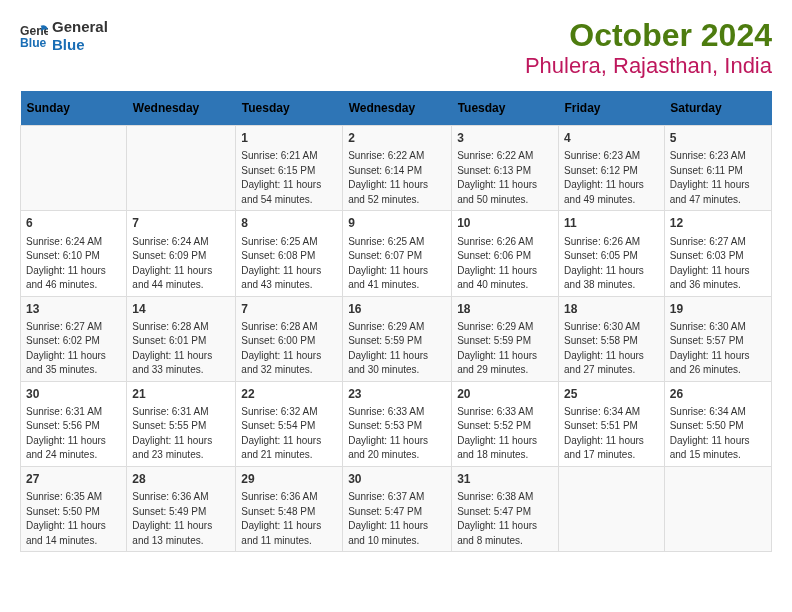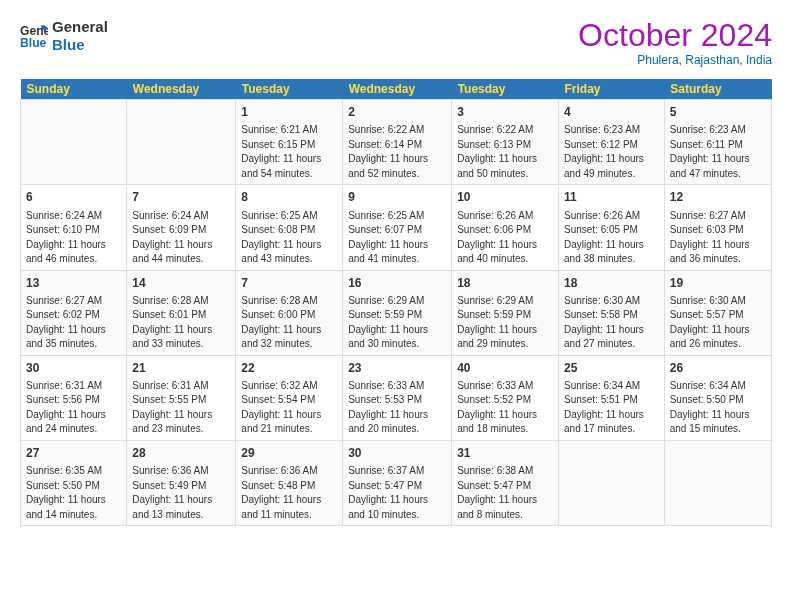--- a/index.html
+++ b/index.html
@@ -29,40 +29,40 @@
     }
     .logo-icon {
       width: 28px;
       height: 28px;
     }
     .title-block {
       text-align: right;
     }
     .title-block h1 {
       font-size: 32px;
-      font-weight: normal;
-      color: #a21caf;
+      font-weight: bold;
+      color: #4d7c0f;
       line-height: 1.1;
     }
     .title-block h2 {
-      font-size: 12px;
+      font-size: 22px;
       font-weight: normal;
-      color: #0369a1;
+      color: #be185d;
     }
     table {
       width: 100%;
       border-collapse: collapse;
       font-size: 10.5px;
     }
     thead tr th {
       background-color: #2e75b6;
-      color: #fde047;
+      color: #000000;
       font-weight: bold;
       text-align: left;
-      padding: 3px 6px;
+      padding: 10px 6px;
       font-size: 12px;
     }
     tbody tr td {
       vertical-align: top;
       padding: 4px 5px;
       border: 1px solid #ddd;
       color: #333;
       line-height: 1.35;
       min-height: 70px;
       width: 113px;
@@ -145,21 +145,21 @@
           <td><span class="day-num">16</span><span class="cell-text">Sunrise: 6:29 AM<br>Sunset: 5:59 PM<br>Daylight: 11 hours and 30 minutes.</span></td>
           <td><span class="day-num">18</span><span class="cell-text">Sunrise: 6:29 AM<br>Sunset: 5:59 PM<br>Daylight: 11 hours and 29 minutes.</span></td>
           <td><span class="day-num">18</span><span class="cell-text">Sunrise: 6:30 AM<br>Sunset: 5:58 PM<br>Daylight: 11 hours and 27 minutes.</span></td>
           <td><span class="day-num">19</span><span class="cell-text">Sunrise: 6:30 AM<br>Sunset: 5:57 PM<br>Daylight: 11 hours and 26 minutes.</span></td>
         </tr>
         <tr>
           <td><span class="day-num">30</span><span class="cell-text">Sunrise: 6:31 AM<br>Sunset: 5:56 PM<br>Daylight: 11 hours and 24 minutes.</span></td>
           <td><span class="day-num">21</span><span class="cell-text">Sunrise: 6:31 AM<br>Sunset: 5:55 PM<br>Daylight: 11 hours and 23 minutes.</span></td>
           <td><span class="day-num">22</span><span class="cell-text">Sunrise: 6:32 AM<br>Sunset: 5:54 PM<br>Daylight: 11 hours and 21 minutes.</span></td>
           <td><span class="day-num">23</span><span class="cell-text">Sunrise: 6:33 AM<br>Sunset: 5:53 PM<br>Daylight: 11 hours and 20 minutes.</span></td>
-          <td><span class="day-num">40</span><span class="cell-text">Sunrise: 6:33 AM<br>Sunset: 5:52 PM<br>Daylight: 11 hours and 18 minutes.</span></td>
+          <td><span class="day-num">20</span><span class="cell-text">Sunrise: 6:33 AM<br>Sunset: 5:52 PM<br>Daylight: 11 hours and 18 minutes.</span></td>
           <td><span class="day-num">25</span><span class="cell-text">Sunrise: 6:34 AM<br>Sunset: 5:51 PM<br>Daylight: 11 hours and 17 minutes.</span></td>
           <td><span class="day-num">26</span><span class="cell-text">Sunrise: 6:34 AM<br>Sunset: 5:50 PM<br>Daylight: 11 hours and 15 minutes.</span></td>
         </tr>
         <tr>
           <td><span class="day-num">27</span><span class="cell-text">Sunrise: 6:35 AM<br>Sunset: 5:50 PM<br>Daylight: 11 hours and 14 minutes.</span></td>
           <td><span class="day-num">28</span><span class="cell-text">Sunrise: 6:36 AM<br>Sunset: 5:49 PM<br>Daylight: 11 hours and 13 minutes.</span></td>
           <td><span class="day-num">29</span><span class="cell-text">Sunrise: 6:36 AM<br>Sunset: 5:48 PM<br>Daylight: 11 hours and 11 minutes.</span></td>
           <td><span class="day-num">30</span><span class="cell-text">Sunrise: 6:37 AM<br>Sunset: 5:47 PM<br>Daylight: 11 hours and 10 minutes.</span></td>
           <td><span class="day-num">31</span><span class="cell-text">Sunrise: 6:38 AM<br>Sunset: 5:47 PM<br>Daylight: 11 hours and 8 minutes.</span></td>
           <td></td>

